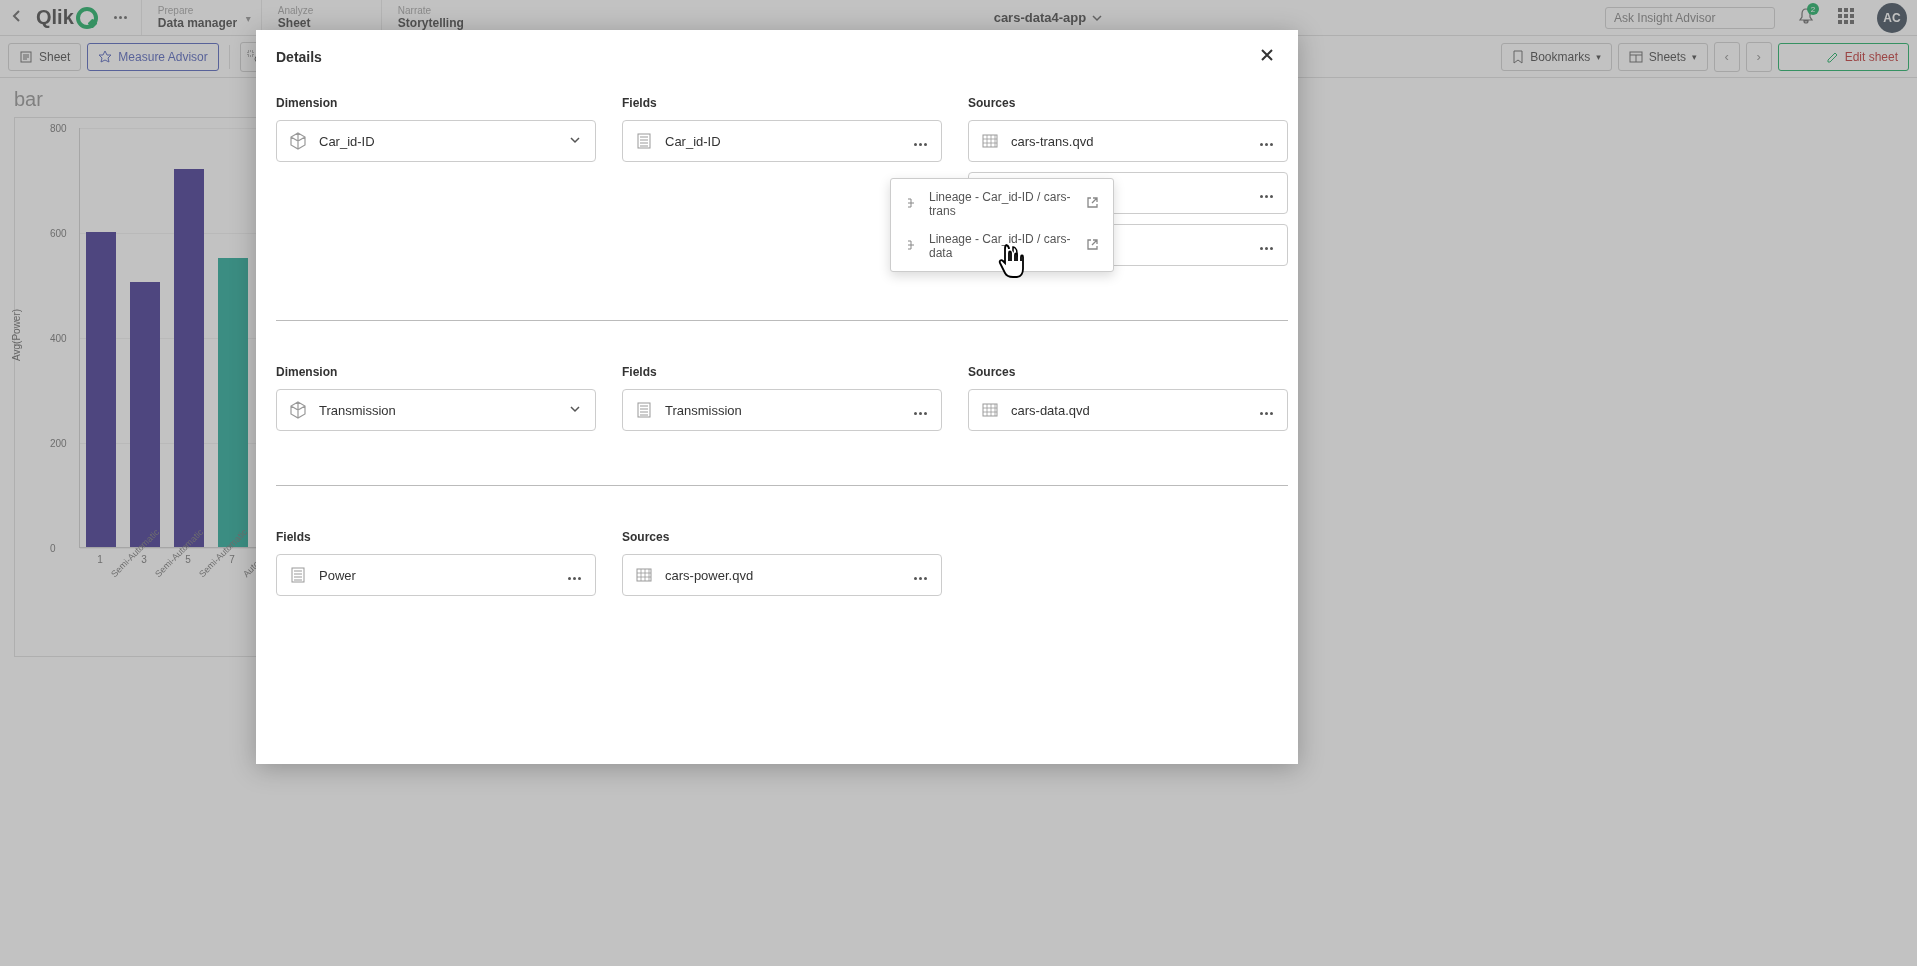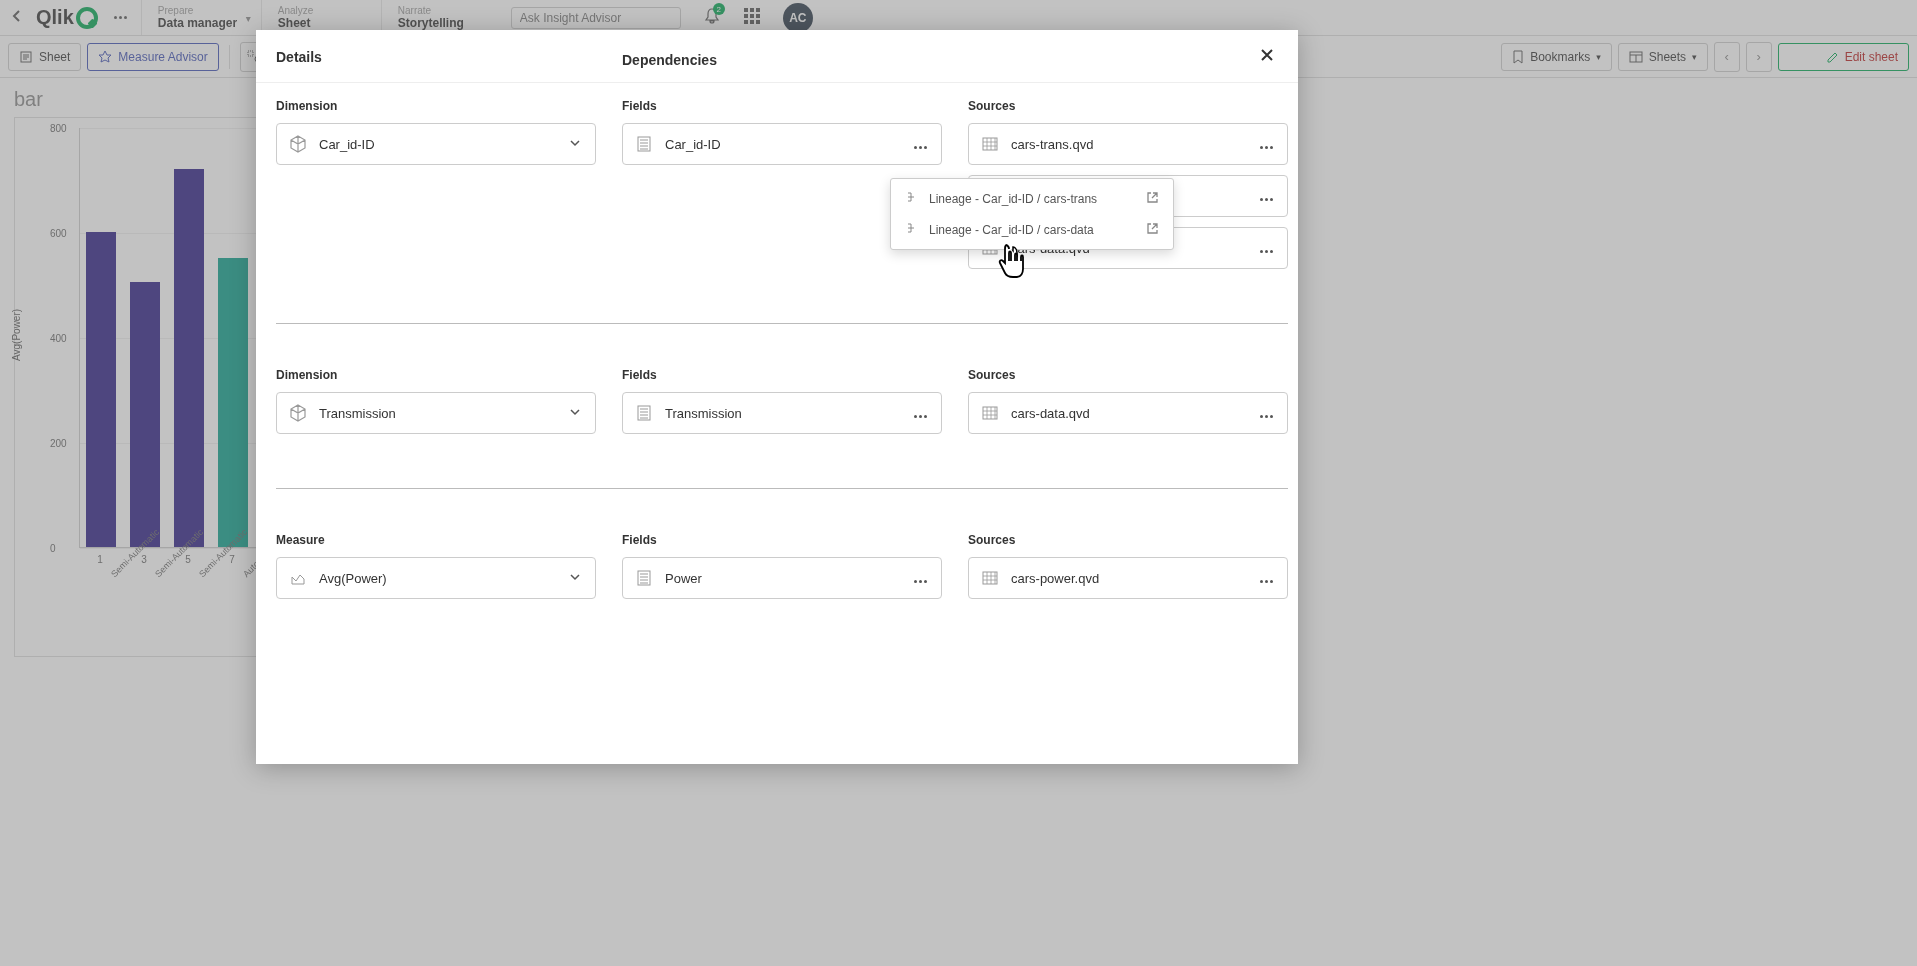--- a/index.html
+++ b/index.html
@@ -64,21 +64,21 @@
   .dep-grid { display: grid; grid-template-columns: 320px 320px 320px; gap: 26px; }
   .group { }
   .group-label { font-size: 12px; font-weight: 600; color: #333; margin-bottom: 10px; }
   .card { border: 1px solid #ccc; border-radius: 4px; display: flex; align-items: center; padding: 0 10px; height: 42px; gap: 10px; margin-bottom: 10px; background: #fff; position: relative;}
   .card-icon { display: flex; width: 22px; align-items: center; justify-content: center; color: #666; }
   .card-text { flex: 1; font-size: 13px; color: #333; }
   .card-action { cursor: pointer; color: #555; padding: 4px;}
 
   .hr-sep { height: 1px; background: #bbb; margin: 18px 0; grid-column: 1 / -1; }
 
-  .popover { position: absolute; top: 148px; left: 634px; width: 284px; background: #fff; border: 1px solid #ccc; border-radius: 3px; box-shadow: 0 4px 12px rgba(0,0,0,0.15); padding: 4px 0; z-index: 50; }
+  .popover { position: absolute; top: 148px; left: 634px; width: 224px; background: #fff; border: 1px solid #ccc; border-radius: 3px; box-shadow: 0 4px 12px rgba(0,0,0,0.15); padding: 4px 0; z-index: 50; }
   .popover-item { display: flex; align-items: center; padding: 7px 14px; gap: 10px; cursor: pointer; }
   .popover-item .ptxt { flex: 1; font-size: 12px; color: #555; }
   .popover-item .ext { color: #888; }
 
   
   .cursor-img { position: absolute; top: 213px; left: 740px; pointer-events: none; z-index: 60;}
   .cursor-img svg { width: 34px; height: 40px; }
 
   .dots3 { display: inline-flex; gap: 2px; }
   .dots3 span { width: 3px; height: 3px; border-radius: 50%; background: #555; }
@@ -107,20 +107,26 @@
     <span class="label-main">Data manager</span>
     <span class="nav-arrow">▾</span>
   </div>
   <div class="nav-btn">
     <span class="label-top">Analyze</span>
     <span class="label-main">Sheet</span>
   </div>
   <div class="nav-btn">
     <span class="label-top">Narrate</span>
     <span class="label-main">Storytelling</span>
+  </div>
+  <div class="top-center">
+    <span>cars-data4-app</span>
+    <svg width="10" height="10" viewBox="0 0 10 10">
+        <path d="M1 3 L5 7 L9 3" stroke="#555" stroke-width="1.5" fill="none"></path>
+      </svg>
   </div>
   <div class="top-right">
     <div class="search-box">
       <svg width="14" height="14" viewBox="0 0 14 14">
           <circle cx="6" cy="6" r="4" stroke="#888" stroke-width="1.5" fill="none"></circle>
           <path d="M9 9 L13 13" stroke="#888" stroke-width="1.5"></path>
         </svg>
       <input placeholder="Ask Insight Advisor" style="">
     </div>
     <div class="bell">
@@ -244,21 +250,20 @@
 
 <div class="modal">
   <div class="modal-header">
     <span class="modal-title">Details</span>
     <span class="close-x">
       <svg width="14" height="14" viewBox="0 0 14 14">
           <path d="M2 2 L12 12 M12 2 L2 12" stroke="#333" stroke-width="2"></path>
         </svg>
     </span>
   </div>
-  <div class="sub-header">Dependencies</div>
   <div class="modal-body">
     <div class="dep-grid" id="dep-grid">
         <div class="group">
           <div class="group-label">Dimension</div>
           <div class="card">
             <span class="card-icon">
               <svg width="20" height="20" viewBox="0 0 20 20">
                 <path d="M10 2 L17 6 L17 14 L10 18 L3 14 L3 6 Z M10 2 L10 18 M3 6 L10 10 L17 6" stroke="#999" fill="none" stroke-width="1.2"></path>
               </svg>
             </span>
@@ -373,34 +378,20 @@
             </span>
             <span class="card-text">cars-data.qvd</span>
             <span class="card-action"><div class="dots3">
                 <span></span>
                 <span></span>
                 <span></span>
               </div></span>
           </div>
         </div>
         <div class="hr-sep"></div>
-        <div class="group">
-          <div class="group-label">Measure</div>
-          <div class="card">
-            <span class="card-icon">
-              <svg width="18" height="18" viewBox="0 0 18 18">
-                <path d="M3 15 L3 8 L7 12 L11 6 L15 10 L15 15 Z" stroke="#999" fill="none"></path>
-              </svg>
-            </span>
-            <span class="card-text">Avg(Power)</span>
-            <span class="card-action"><svg width="12" height="12" viewBox="0 0 12 12">
-                <path d="M2 4 L6 8 L10 4" stroke="#555" fill="none" stroke-width="1.5"></path>
-              </svg></span>
-          </div>
-        </div>
         <div class="group">
           <div class="group-label">Fields</div>
           <div class="card">
             <span class="card-icon">
               <svg width="18" height="18" viewBox="0 0 18 18">
                 <rect x="3" y="2" width="12" height="14" stroke="#999" fill="none"></rect>
                 <path d="M5 5 H13 M5 8 H13 M5 11 H13 M5 14 H13" stroke="#999"></path>
               </svg>
             </span>
             <span class="card-text">Power</span>

